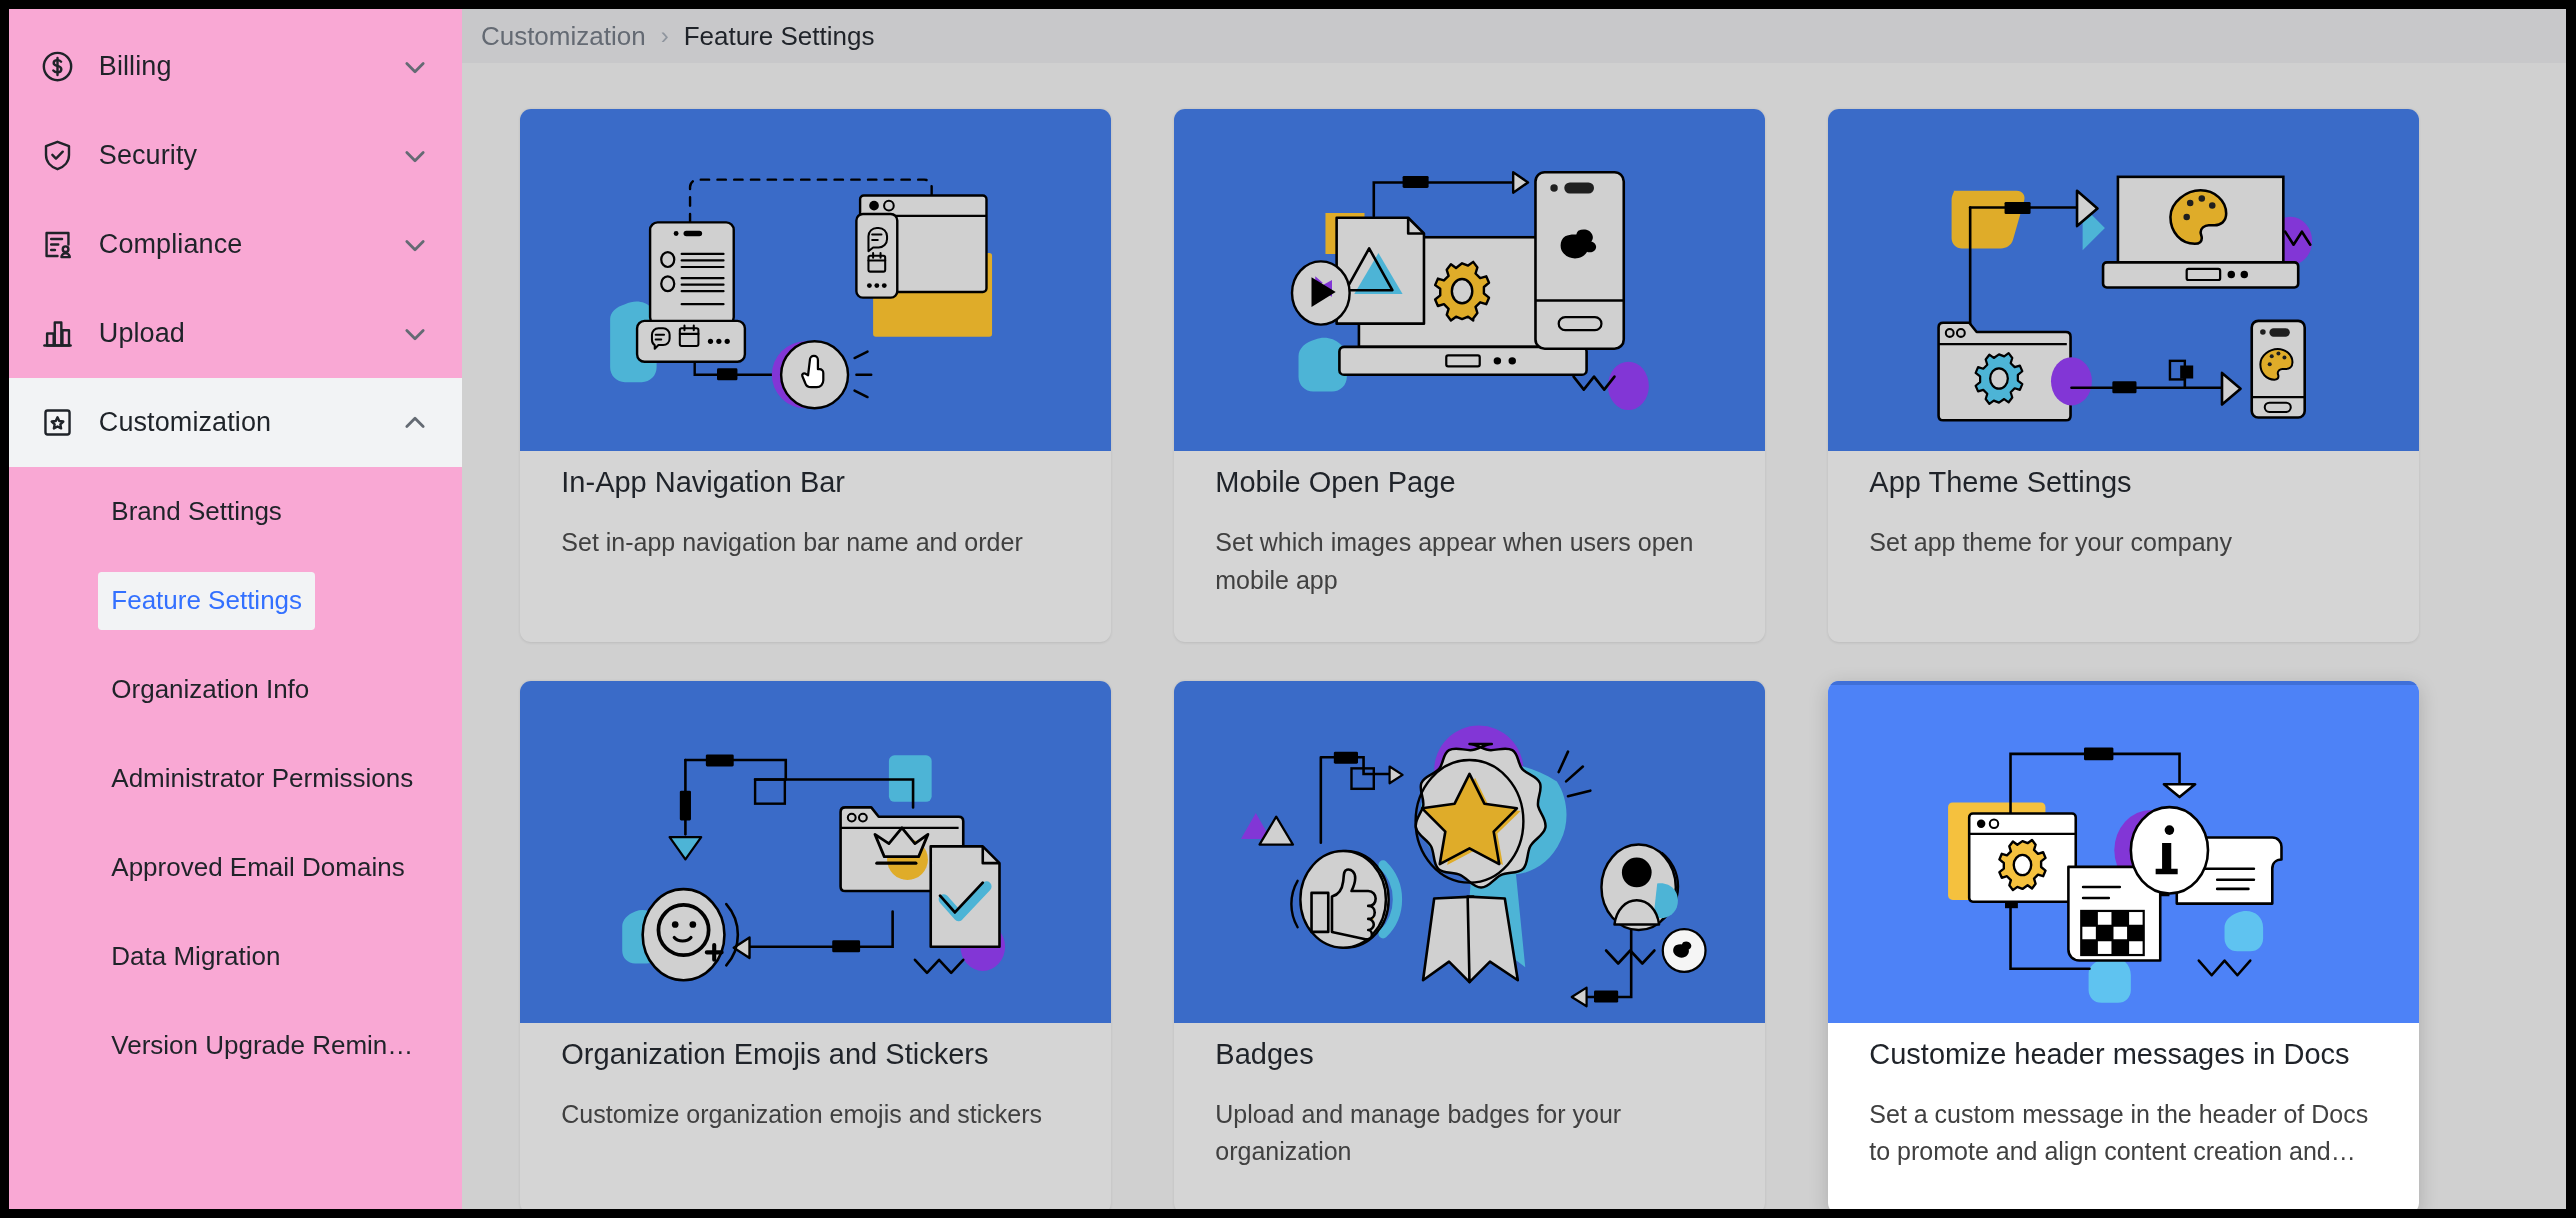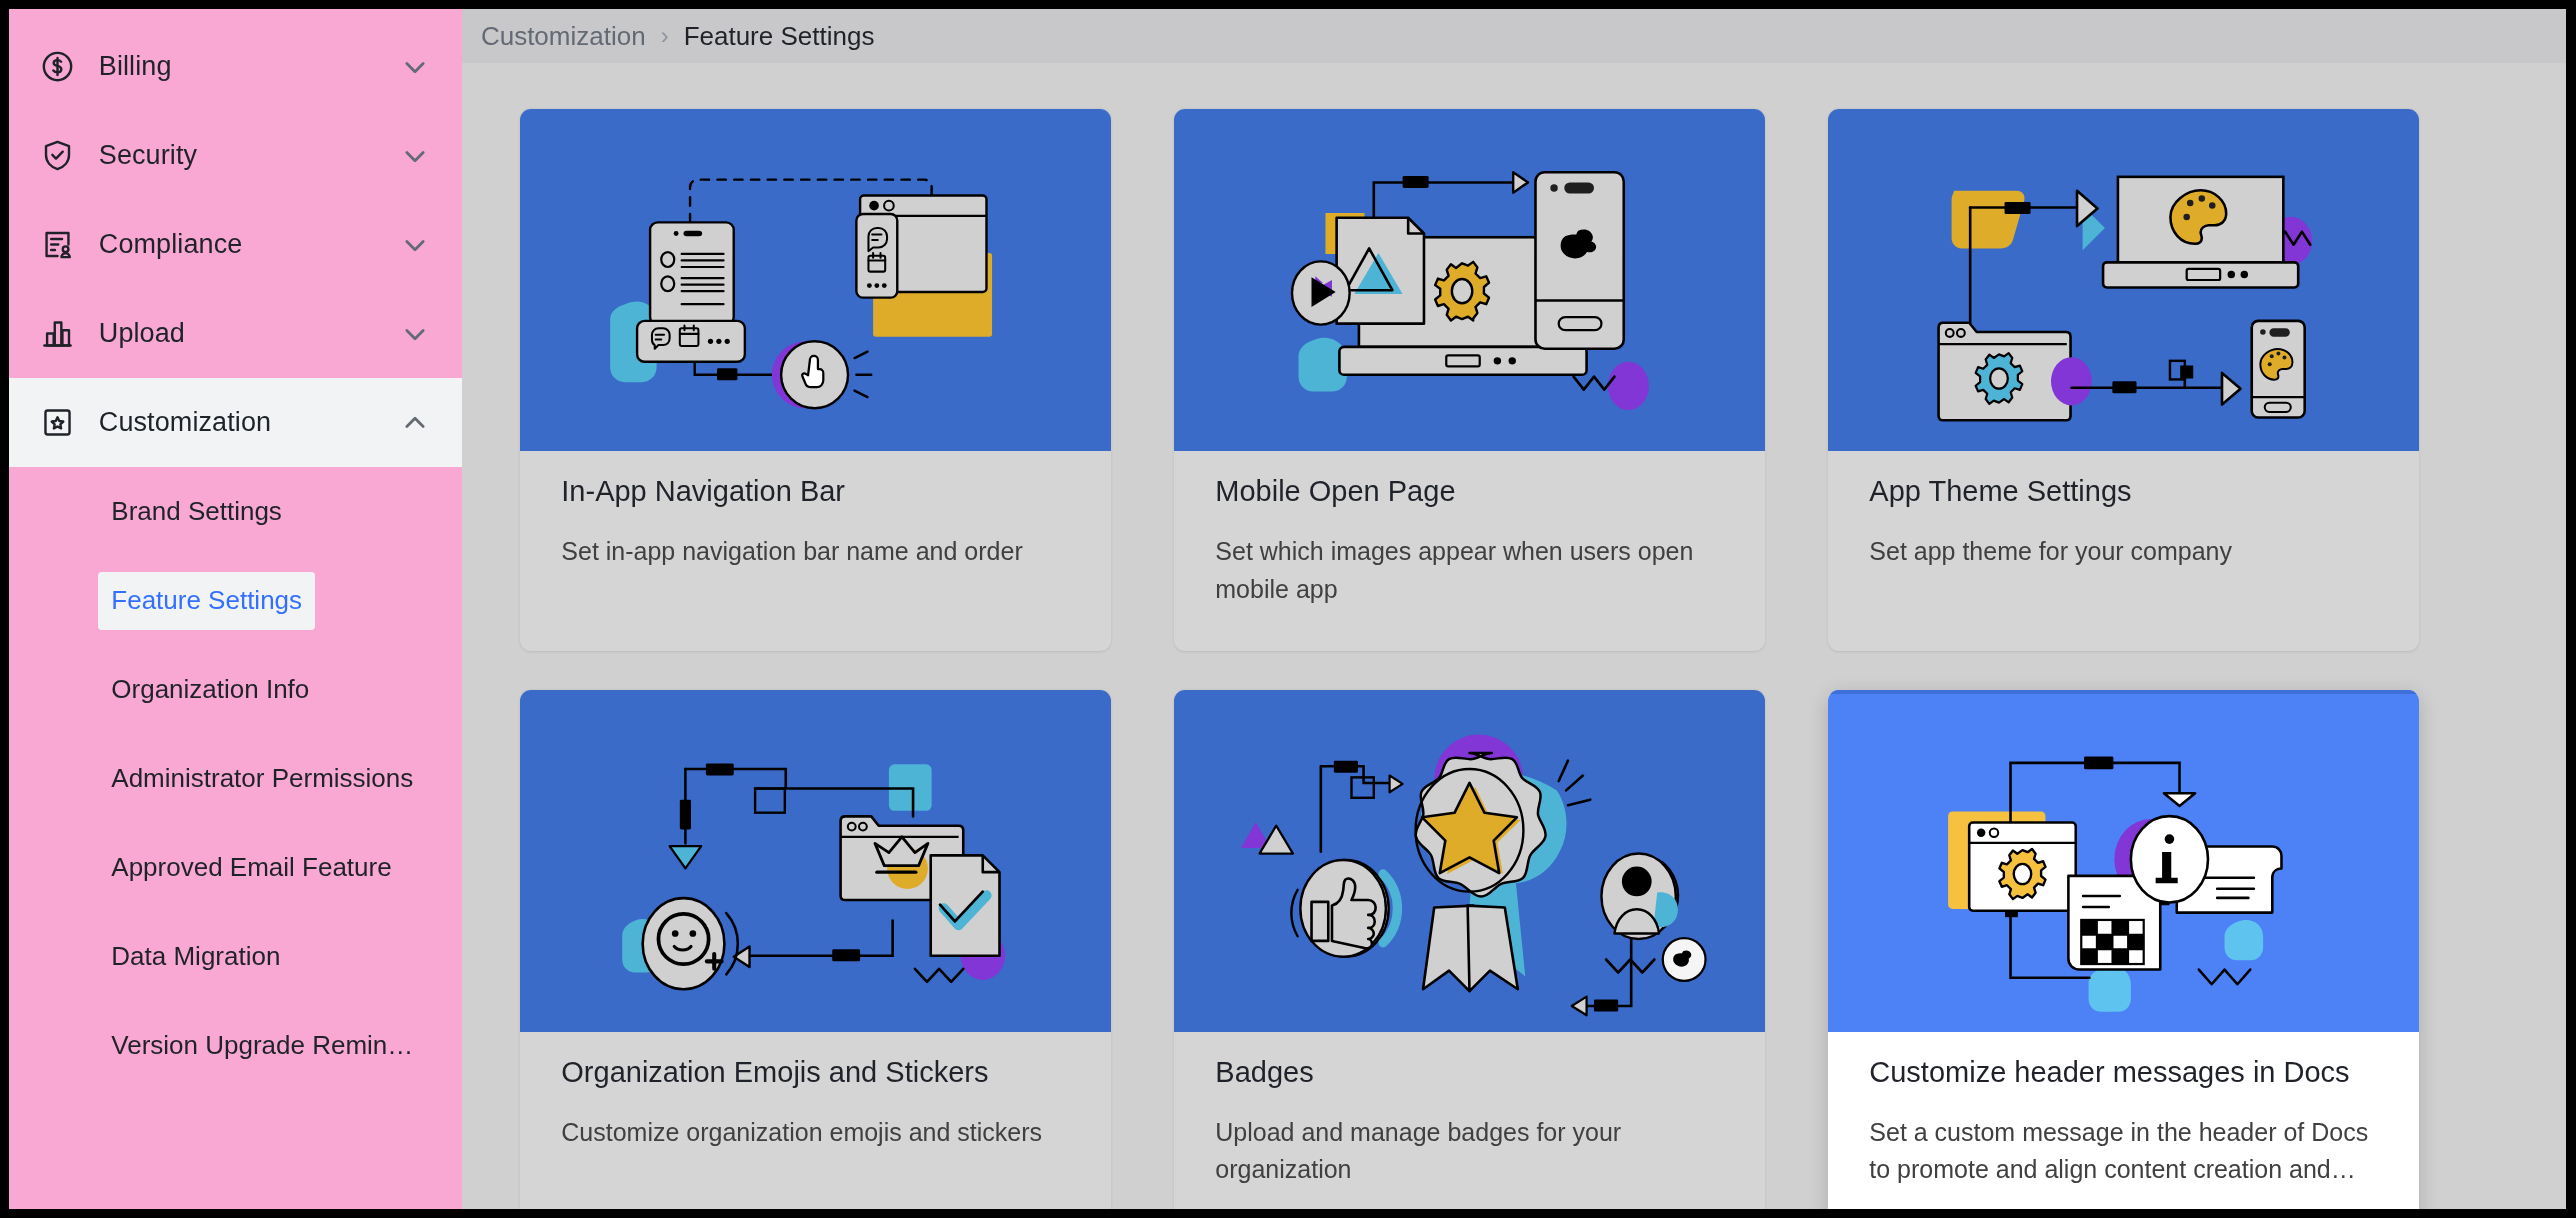--- a/index.html
+++ b/index.html
@@ -144,21 +144,21 @@
     background: #3a6bc8;
     position: relative;
     overflow: hidden;
   }
   .card.hover .card-art {
     background: #4d82f7;
     border-top: 4.6px solid #3f6fd8;
   }
   .card-art svg { display: block; width: 100%; height: 100%; }
   .card-body {
-    padding: 23px 41px 43px 41px;
+    padding: 14px 41px 43px 41px;
     min-height: 186px;
   }
   .card-title {
     font-size: 29px;
     color: #1f2329;
     line-height: 1.2;
     margin-bottom: 24px;
     white-space: nowrap;
   }
   .card-desc {
@@ -281,21 +281,21 @@
           <span class="sub-label">Organization Info</span>
         </span>
       </div>
       <div class="nav-sub">
         <span class="sub-pill">
           <span class="sub-label">Administrator Permissions</span>
         </span>
       </div>
       <div class="nav-sub">
         <span class="sub-pill">
-          <span class="sub-label">Approved Email Feature</span>
+          <span class="sub-label">Approved Email Domains</span>
         </span>
       </div>
       <div class="nav-sub">
         <span class="sub-pill">
           <span class="sub-label">Data Migration</span>
         </span>
       </div>
       <div class="nav-sub">
         <span class="sub-pill">
           <span class="sub-label">Version Upgrade Remin…</span>

